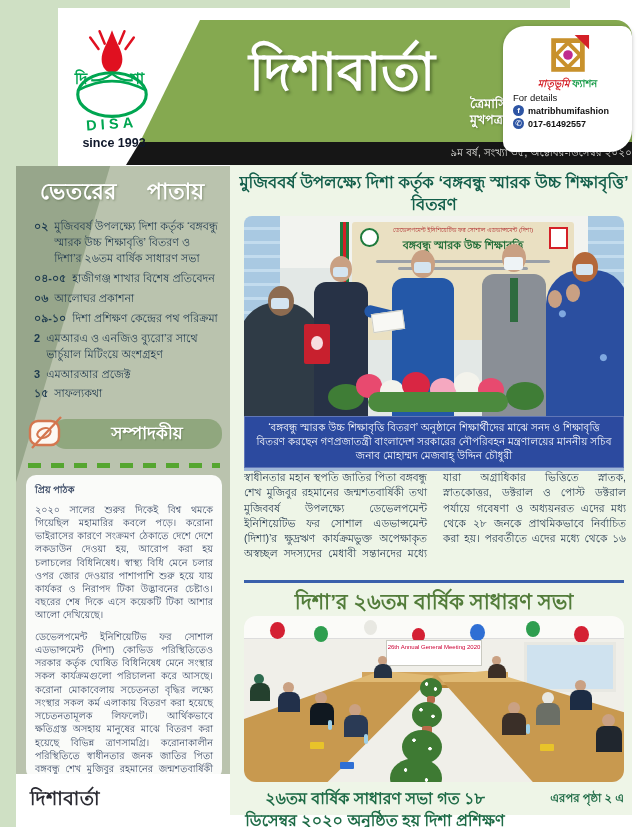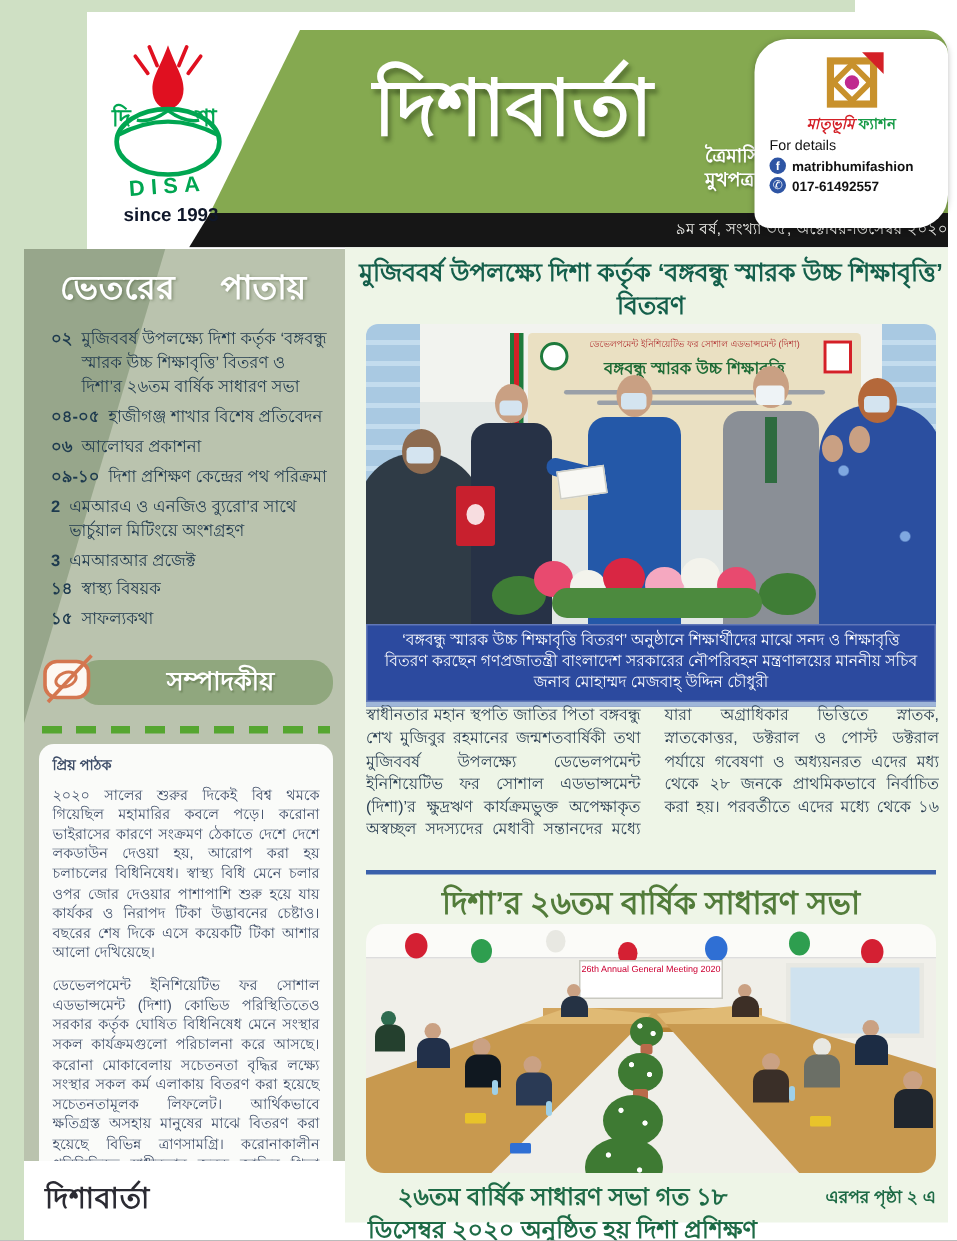--- a/index.html
+++ b/index.html
@@ -190,24 +190,20 @@
           </div>
         <div class="idx-item">
             <span class="num">2</span>
             <span>এমআরএ ও এনজিও ব্যুরো’র সাথে ভার্চুয়াল মিটিংয়ে অংশগ্রহণ</span>
           </div>
         <div class="idx-item">
             <span class="num">3</span>
             <span>এমআরআর প্রজেক্ট</span>
           </div>
         <div class="idx-item">
-            <span class="num">১৪</span>
-            <span>স্বাস্থ্য বিষয়ক</span>
-          </div>
-        <div class="idx-item">
             <span class="num">১৫</span>
             <span>সাফল্যকথা</span>
           </div>
       </div>
 
       <div class="ed-header">
         <span class="pen-badge">
           <svg width="40" height="40" viewBox="0 0 40 40">
             <rect x="4" y="9" width="29" height="24" rx="8" fill="#fdf8f3" stroke="#d4764f" stroke-width="2.4"></rect>
             <ellipse cx="18" cy="21" rx="7" ry="4.6" fill="none" stroke="#d4764f" stroke-width="2" transform="rotate(-22 18 21)"></ellipse>

